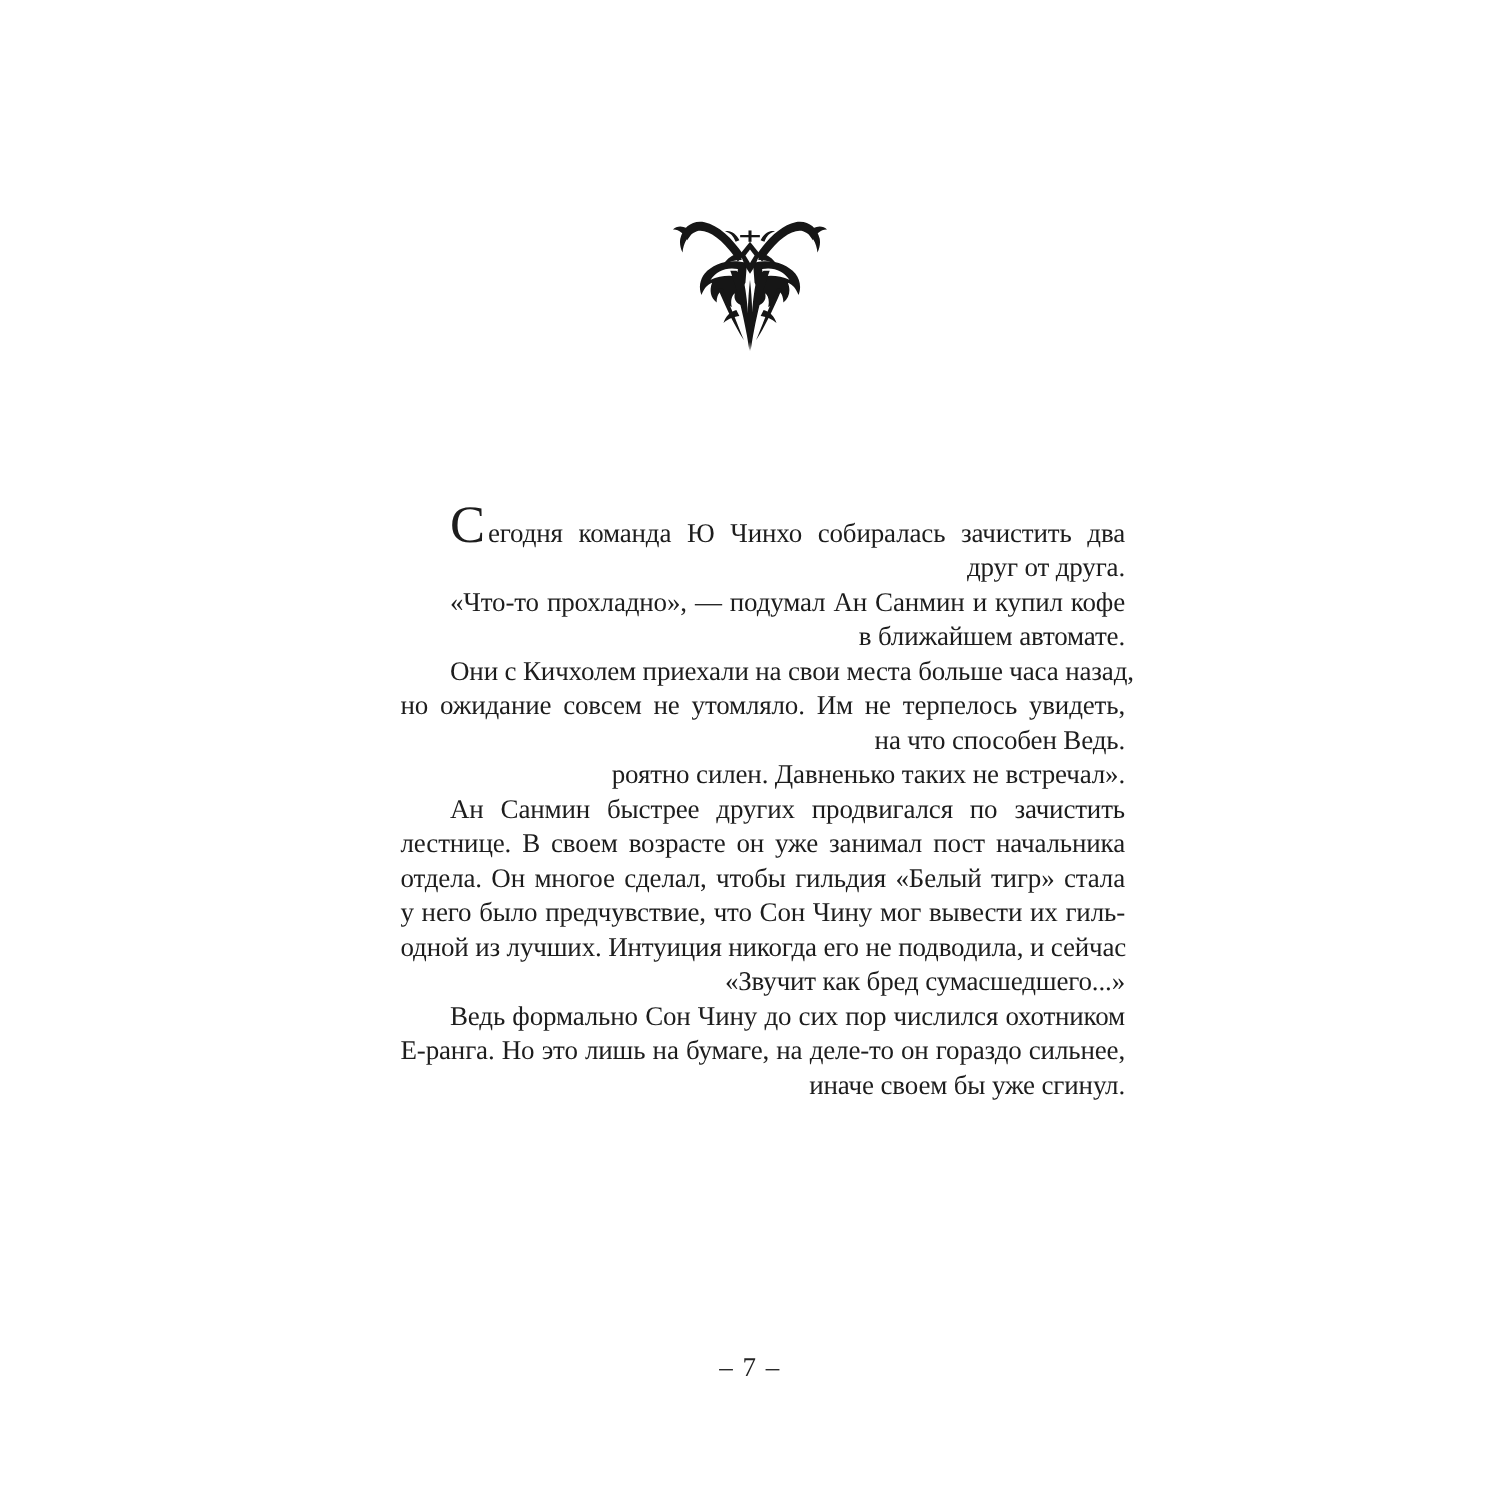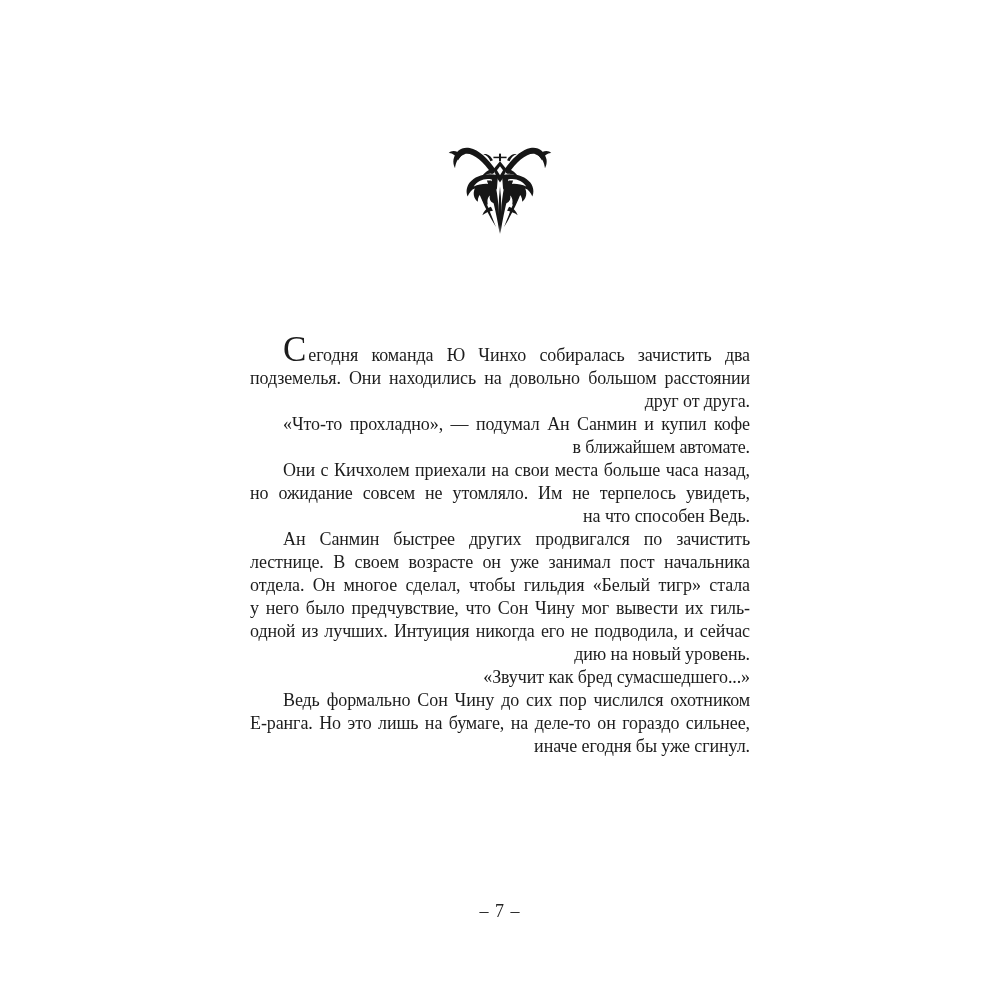--- a/index.html
+++ b/index.html
@@ -36,20 +36,21 @@
     letter-spacing: -0.1px;
   }
   .line {
     white-space: nowrap;
     text-align: right;
     text-justify: inter-word;
   }
   .line.full {
     text-align: justify;
     text-align-last: justify;
+    margin-left: 17px;
   }
   .line.indent { text-indent: 33px; }
   .dropcap {
     font-size: 35px;
     line-height: 0;
     letter-spacing: 0;
     padding-right: 2px;
   }
   .page-number {
     position: absolute;
@@ -102,47 +103,46 @@
         <path d="M110,52 L116,60 L110,70 L104,60 Z" fill="#ffffff"></path>
 
         <path d="M110,92 C113,120 114,146 112,168 L110,186 L108,168 C106,146 107,120 110,92 Z"></path>
       </g>
     </svg>
   </div>
 
   <div class="text-block">
       <div class="paragraph">
         <div class="line indent full"><span class="dropcap">С</span>егодня команда Ю Чинхо собиралась зачистить два</div>
-        <div class="line full">подземелья. Они находились на довольно большом расстоянии</div>
         <div class="line">друг от друга.</div>
       </div>
       <div class="paragraph">
         <div class="line indent full">«Что-то прохладно», — подумал Ан Санмин и купил кофе</div>
         <div class="line">в ближайшем автомате.</div>
       </div>
       <div class="paragraph">
         <div class="line indent full">Они с Кичхолем приехали на свои места больше часа назад,</div>
         <div class="line full">но ожидание совсем не утомляло. Им не терпелось увидеть,</div>
         <div class="line">на что способен Ведь.</div>
       </div>
       <div class="paragraph">
+        <div class="line">роятно силен. Давненько таких не встречал».</div>
       </div>
       <div class="paragraph">
         <div class="line indent full">Ан Санмин быстрее других продвигался по зачистить</div>
         <div class="line full">лестнице. В своем возрасте он уже занимал пост начальника</div>
         <div class="line full">отдела. Он многое сделал, чтобы гильдия «Белый тигр» стала</div>
         <div class="line full">у него было предчувствие, что Сон Чину мог вывести их гиль-</div>
         <div class="line full">одной из лучших. Интуиция никогда его не подводила, и сейчас</div>
-        <div class="line">дию на новый уровень.</div>
       </div>
       <div class="paragraph">
         <div class="line indent">«Звучит как бред сумасшедшего...»</div>
       </div>
       <div class="paragraph">
         <div class="line indent full">Ведь формально Сон Чину до сих пор числился охотником</div>
         <div class="line full">Е-ранга. Но это лишь на бумаге, на деле-то он гораздо сильнее,</div>
-        <div class="line">иначе егодня бы уже сгинул.</div>
+        <div class="line">иначе своем бы уже сгинул.</div>
       </div>
     </div>
 
   <div class="page-number">– 7 –</div>
 
 </div>
 
 </body></html>

